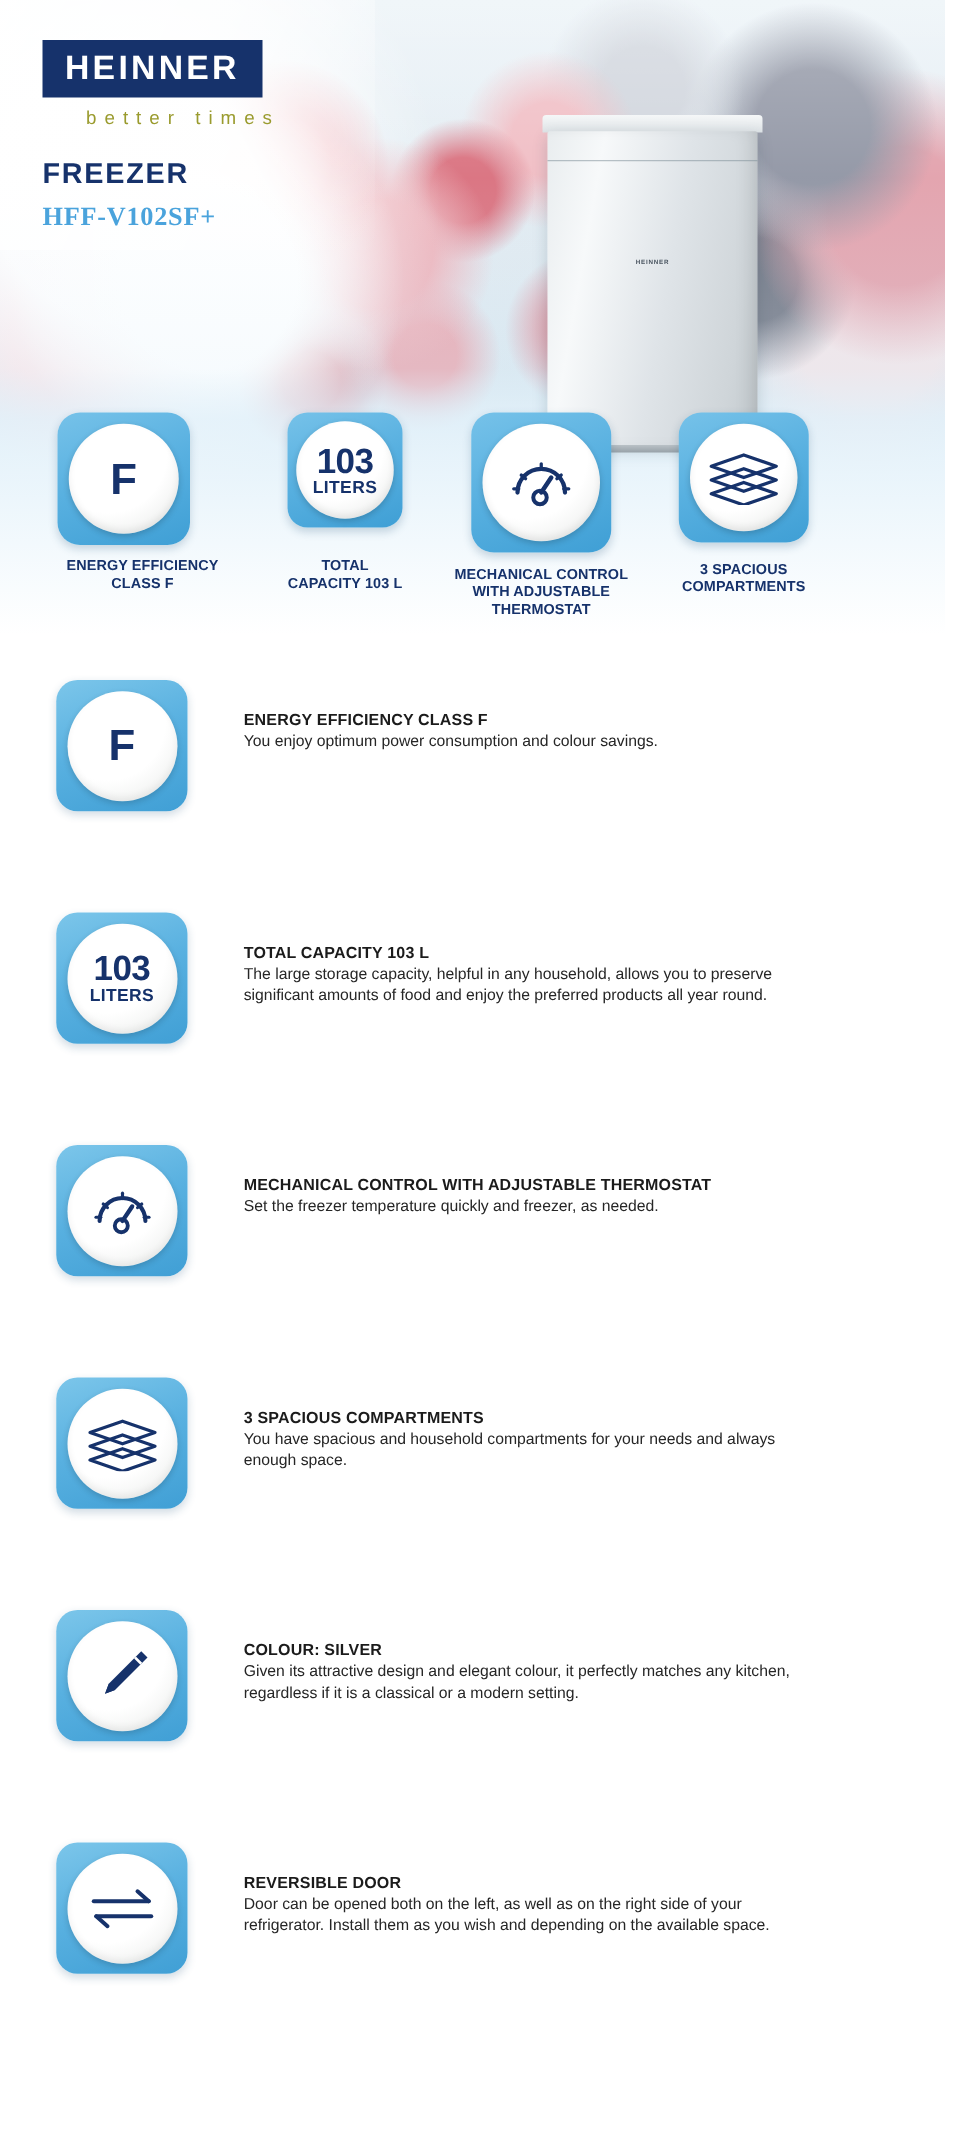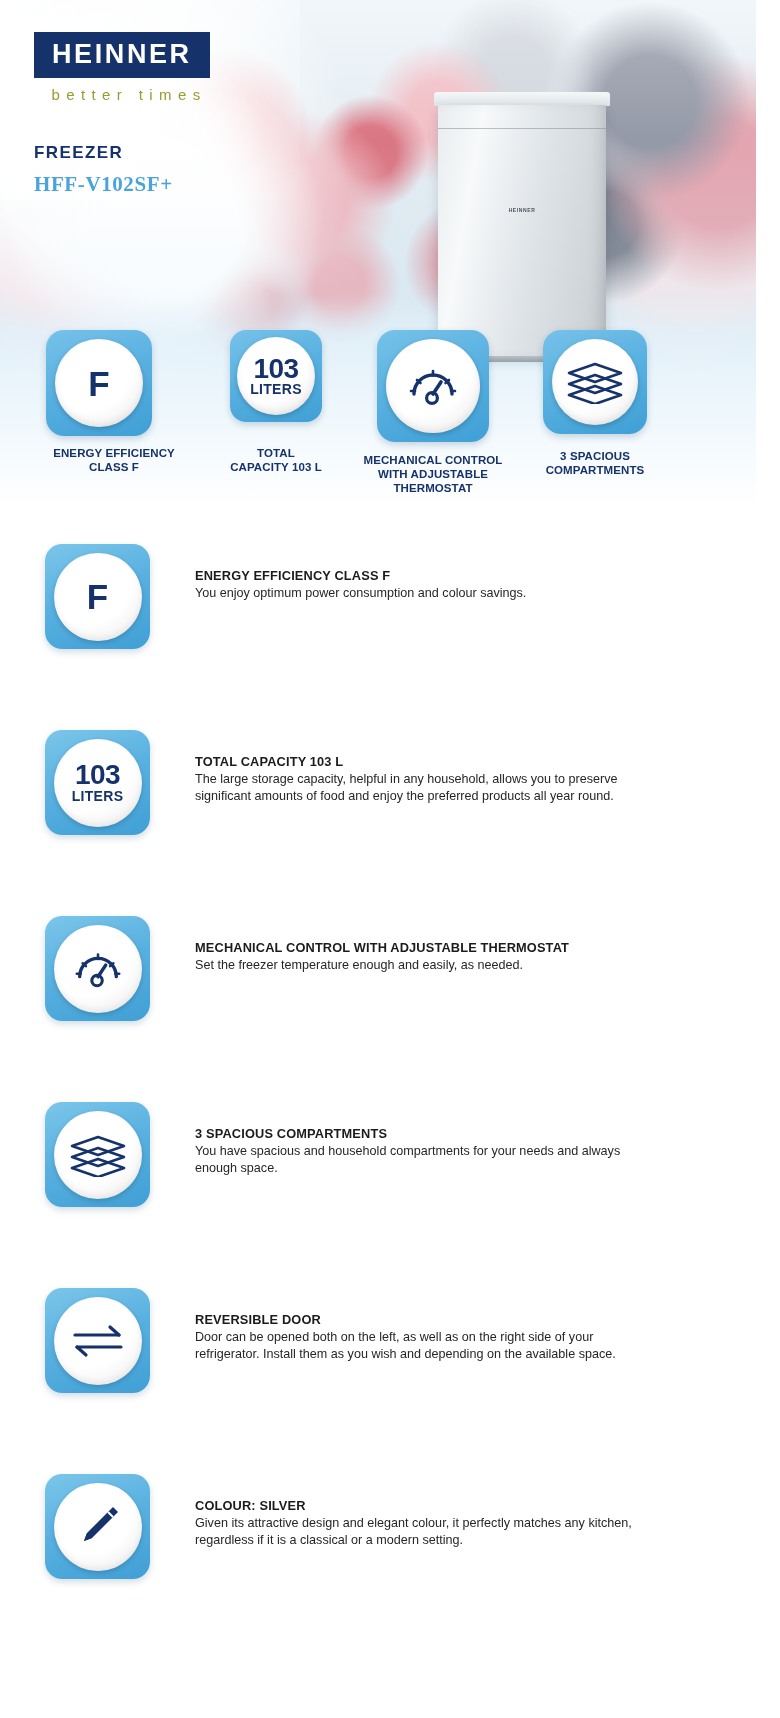--- a/index.html
+++ b/index.html
@@ -99,28 +99,28 @@
     font-weight:700;
     letter-spacing:2.6px;
     line-height:1;
     font-family:"Liberation Sans", sans-serif;
   }
   .tagline {
     margin-top:8px;
     color:#9a9b2e;
     font-size:15px;
     letter-spacing:6.4px;
-    text-align:center;
+    text-align:right;
     width:190px;
     font-family:"Liberation Sans", sans-serif;
   }
   .product-type {
-    margin-top:40px;
+    margin-top:22px;
     color:#16326b;
-    font-size:17px;
+    font-size:23px;
     font-weight:700;
     letter-spacing:1.4px;
   }
   .product-model {
     margin-top:9px;
     color:#4aa3dc;
     font-size:21px;
     font-weight:700;
     letter-spacing:0.6px;
     font-family:Liberation Serif, serif;
@@ -338,41 +338,61 @@
               <line x1="52" y1="33" x2="48" y2="33"></line>
             </g>
             <line x1="30" y1="36" x2="38" y2="24" stroke="#16326b" stroke-width="3.6" stroke-linecap="round"></line>
             <circle cx="29" cy="40" r="5.4" fill="none" stroke="#16326b" stroke-width="3.2"></circle>
           </svg>
         </div>
       </div>
     </div>
     <div class="fr-textcol">
       <div class="fr-title">MECHANICAL CONTROL WITH ADJUSTABLE THERMOSTAT</div>
-      <div class="fr-desc">Set the freezer temperature enough and easily, as needed.</div>
+      <div class="fr-desc">Set the freezer temperature quickly and freezer, as needed.</div>
     </div>
   </div>
 
   <div class="frow">
     <div class="fr-iconcol">
       <div class="fr-tile">
         <div class="fr-circle">
           <svg width="62" height="44" viewBox="0 0 62 44" aria-hidden="true">
             <g fill="none" stroke="#16326b" stroke-width="2.6" stroke-linejoin="round">
               <path d="M31 4 L57 13 L31 22 L5 13 Z"></path>
               <path d="M31 15 L57 24 L31 33 L5 24 Z"></path>
               <path d="M31 26 L57 35 L31 44 L5 35 Z"></path>
             </g>
           </svg>
         </div>
       </div>
     </div>
     <div class="fr-textcol">
       <div class="fr-title">3 SPACIOUS COMPARTMENTS</div>
       <div class="fr-desc">You have spacious and household compartments for your needs and always enough space.</div>
+    </div>
+  </div>
+
+  <div class="frow">
+    <div class="fr-iconcol">
+      <div class="fr-tile">
+        <div class="fr-circle">
+          <svg width="52" height="52" viewBox="0 0 52 52" aria-hidden="true">
+            <g fill="#16326b">
+              <path d="M41 6 L46 11 L20 37 L12 40 L15 32 Z"></path>
+            </g>
+            <path d="M12 40 L15 32 L20 37 Z" fill="#16326b"></path>
+            <path d="M36 11 L41 16" stroke="#ffffff" stroke-width="2"></path>
+          </svg>
+        </div>
+      </div>
+    </div>
+    <div class="fr-textcol">
+      <div class="fr-title">COLOUR: SILVER</div>
+      <div class="fr-desc">Given its attractive design and elegant colour, it perfectly matches any kitchen, regardless if it is a classical or a modern setting.</div>
     </div>
   </div>
 
   <div class="frow">
     <div class="fr-iconcol">
       <div class="fr-tile">
         <div class="fr-circle">
           <svg width="58" height="40" viewBox="0 0 58 40" aria-hidden="true">
             <g fill="none" stroke="#16326b" stroke-width="3.2" stroke-linecap="round" stroke-linejoin="round">
               <path d="M6 14 L50 14"></path>
@@ -383,33 +403,13 @@
           </svg>
         </div>
       </div>
     </div>
     <div class="fr-textcol">
       <div class="fr-title">REVERSIBLE DOOR</div>
       <div class="fr-desc">Door can be opened both on the left, as well as on the right side of your refrigerator. Install them as you wish and depending on the available space.</div>
     </div>
   </div>
 
-  <div class="frow">
-    <div class="fr-iconcol">
-      <div class="fr-tile">
-        <div class="fr-circle">
-          <svg width="52" height="52" viewBox="0 0 52 52" aria-hidden="true">
-            <g fill="#16326b">
-              <path d="M41 6 L46 11 L20 37 L12 40 L15 32 Z"></path>
-            </g>
-            <path d="M12 40 L15 32 L20 37 Z" fill="#16326b"></path>
-            <path d="M36 11 L41 16" stroke="#ffffff" stroke-width="2"></path>
-          </svg>
-        </div>
-      </div>
-    </div>
-    <div class="fr-textcol">
-      <div class="fr-title">COLOUR: SILVER</div>
-      <div class="fr-desc">Given its attractive design and elegant colour, it perfectly matches any kitchen, regardless if it is a classical or a modern setting.</div>
-    </div>
-  </div>
-
 </div>
 
 </body></html>

